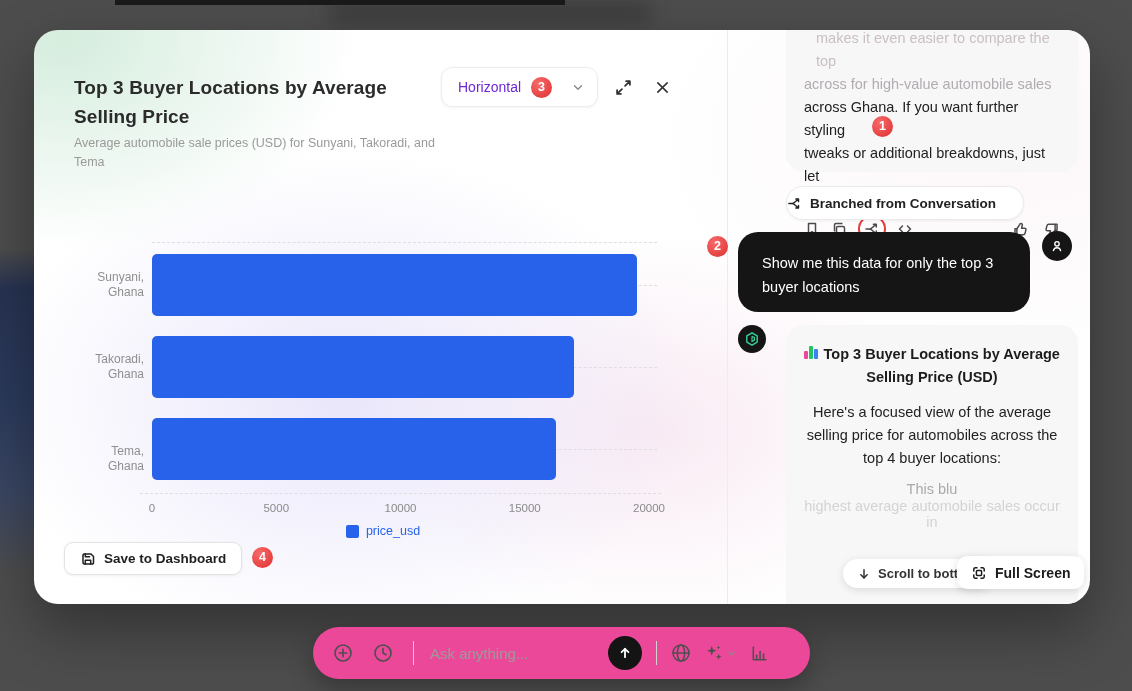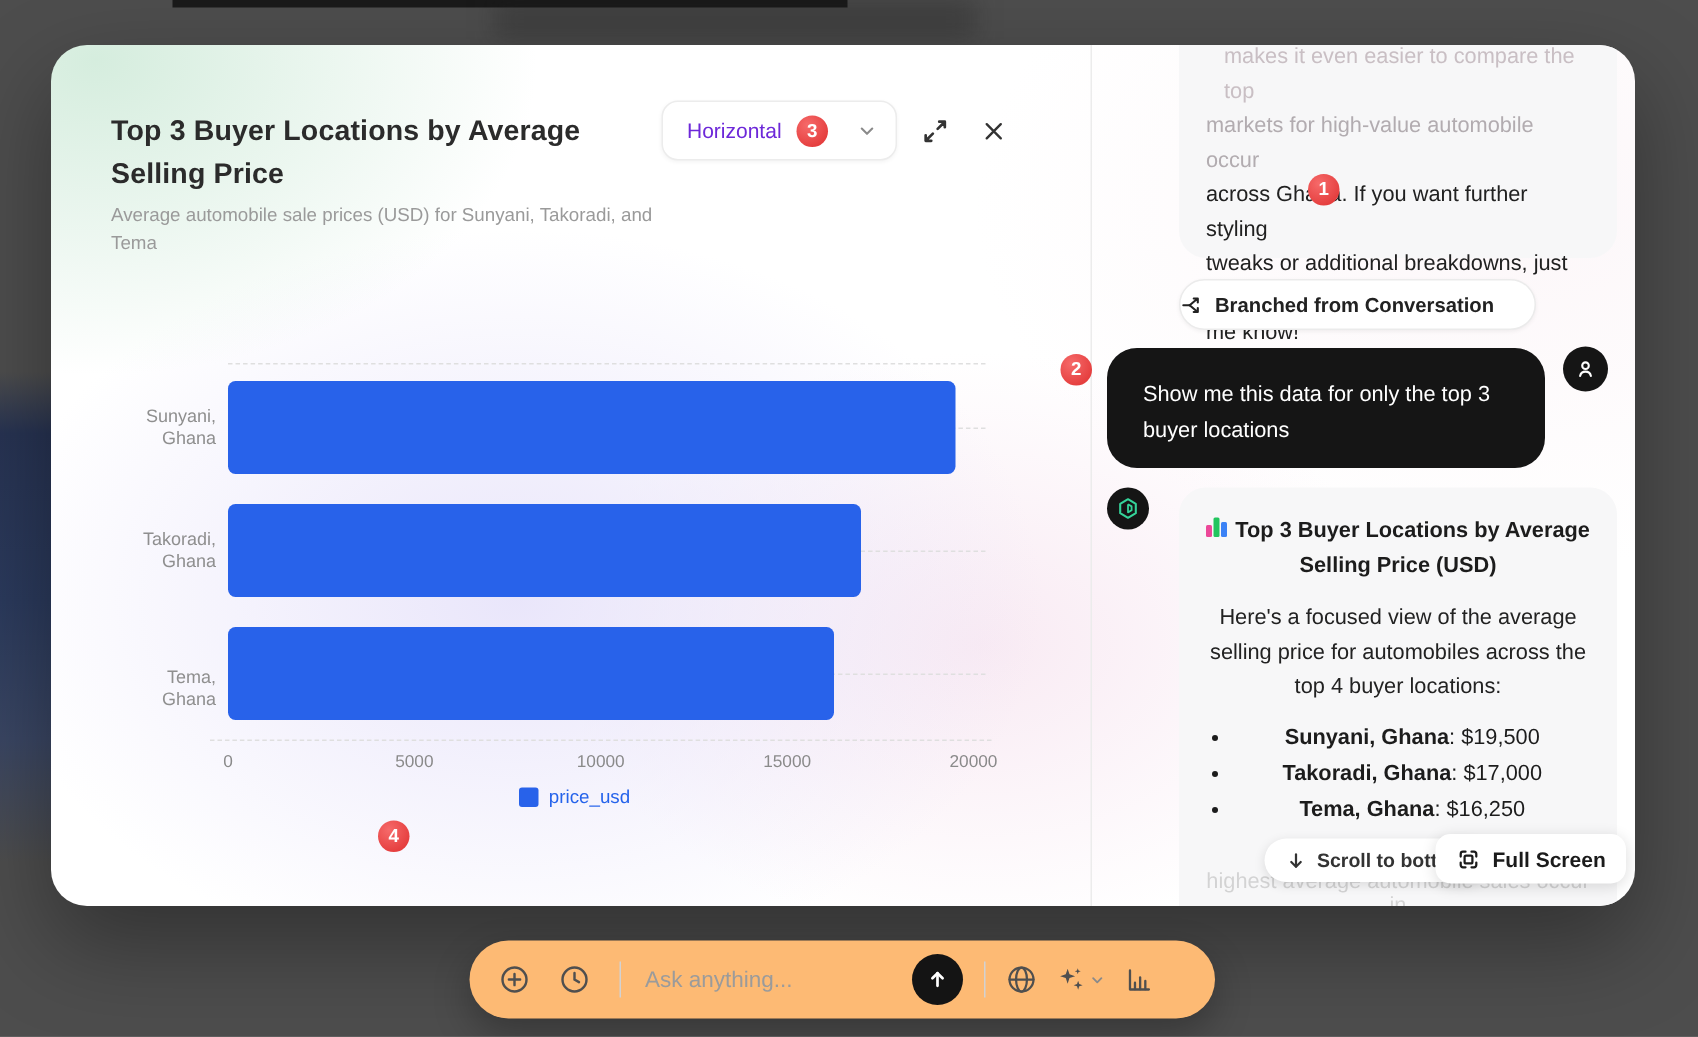--- a/index.html
+++ b/index.html
@@ -72,21 +72,21 @@
   #bot-faded{margin-top:1px;font-size:14.5px;color:#777;opacity:.28;}
   .mini-chart{display:inline-flex;align-items:flex-end;gap:1.5px;height:13px;margin-right:6px;}
   .mini-chart i{display:block;width:3.5px;border-radius:1px;}
   #scroll-pill{left:809px;top:529px;height:29px;background:#fff;border-radius:15px;display:flex;align-items:center;gap:7px;
     padding:0 14px;font-size:13px;font-weight:700;color:#333;box-shadow:0 2px 8px rgba(0,0,0,.12);cursor:pointer;z-index:2;white-space:nowrap;overflow:hidden;width:150px;}
   #fullscreen-btn{left:923px;top:526px;height:33px;background:#fff;border-radius:10px;display:flex;align-items:center;gap:8px;
     padding:0 14px;font-size:14px;font-weight:700;color:#1b1b1b;box-shadow:0 2px 10px rgba(0,0,0,.14);cursor:pointer;z-index:3;}
   
   .ann{z-index:5;}
   
-  #composer{left:313px;top:627px;width:497px;height:52px;background:#fdba74;border-radius:26px;
+  #composer{left:313px;top:627px;width:497px;height:52px;background:#ec4899;border-radius:26px;
     display:flex;align-items:center;box-shadow:0 10px 25px rgba(0,0,0,.28);padding:0 12px 0 20px;}
   #composer .vdiv{width:1px;height:24px;background:#d2d2d3;}
   #ask-input{border:none;outline:none;background:transparent;font-size:15px;color:#333;width:180px;}
   #ask-input::placeholder{color:#9b9b9b;}
   #send-btn{width:34px;height:34px;border-radius:50%;background:#141414;display:flex;align-items:center;justify-content:center;cursor:pointer;}
   .cmp-icon{color:#4f4f4f;cursor:pointer;display:flex;align-items:center;}
 </style>
 </head>
 <body>
 
@@ -140,25 +140,35 @@
           <div class="xtick" style="left: 278.5px; top: 266px;">10000</div>
           <div class="xtick" style="left: 402.75px; top: 266px;">15000</div>
           <div class="xtick" style="left: 527px; top: 266px;">20000</div>
         </div>
       <div class="abs" id="legend">
         <span class="sq"></span>
         <span class="txt">price_usd</span>
       </div>
     </div>
 
+    <div class="abs" id="save-btn">
+      <span>
+        <svg width="16" height="16" viewBox="0 0 16 16" fill="none" stroke="currentColor" stroke-width="1.5" stroke-linecap="round" stroke-linejoin="round">
+          <path d="M3 4.2 a1.2 1.2 0 0 1 1.2 -1.2 H11 L13.5 5.5 V11.8 a1.2 1.2 0 0 1 -1.2 1.2 H4.2 A1.2 1.2 0 0 1 3 11.8 Z"></path>
+          <path d="M5.3 13 V9.3 H10.7 V13"></path>
+            <path d="M5.3 3 V5.8 H9.6"></path>
+          </svg>
+      </span>
+      <span>Save to Dashboard</span>
+    </div>
     <div class="abs badge ann" style="left:218px;top:517px;">4</div>
 
     <div class="abs chat-card" id="prev-card">
       <div class="ln faded">makes it even easier to compare the top</div>
-      <div class="ln dim">markets for high-value automobile occur</div>
+      <div class="ln dim">across for high-value automobile sales</div>
       <div class="ln">across Ghana. If you want further styling</div>
       <div class="ln">tweaks or additional breakdowns, just let</div>
       <div class="ln">me know!</div>
       <div id="icon-row">
         <span class="iconbtn">
           <svg width="16" height="16" viewBox="0 0 16 16" fill="none" stroke="currentColor" stroke-width="1.5" stroke-linejoin="round">
               <path d="M4.5 2.5 h7 v11 l-3.5 -2.8 l-3.5 2.8 z"></path>
             </svg>
         </span>
         <span class="iconbtn">
@@ -229,25 +239,20 @@
 
     <div class="abs chat-card" id="bot-card">
       <div id="bot-heading">
         <span class="mini-chart">
             <i style="height:8px;background:#ec4899"></i>
             <i style="height:13px;background:#22c55e"></i>
             <i style="height:10px;background:#3b82f6"></i>
           </span><span>Top 3 Buyer Locations by Average Selling Price (USD)</span>
       </div>
       <div id="bot-intro">Here's a focused view of the average selling price for automobiles across the top 4 buyer locations:</div>
-      <ul id="bot-bullets">
-          <li><b>Sunyani, Ghana</b>: $19,500</li>
-          <li><b>Takoradi, Ghana</b>: $17,000</li>
-          <li><b>Tema, Ghana</b>: $16,250</li>
-        </ul>
       <div id="bot-partial">This blu</div>
       <div id="bot-faded">highest average automobile sales occur in</div>
     </div>
 
     <div class="abs" id="scroll-pill">
       <span>
         <svg width="14" height="14" viewBox="0 0 16 16" fill="none" stroke="currentColor" stroke-width="1.7" stroke-linecap="round" stroke-linejoin="round">
             <path d="M8 3 V12.2"></path>
             <path d="M4.4 8.8 L8 12.4 L11.6 8.8"></path>
           </svg>

